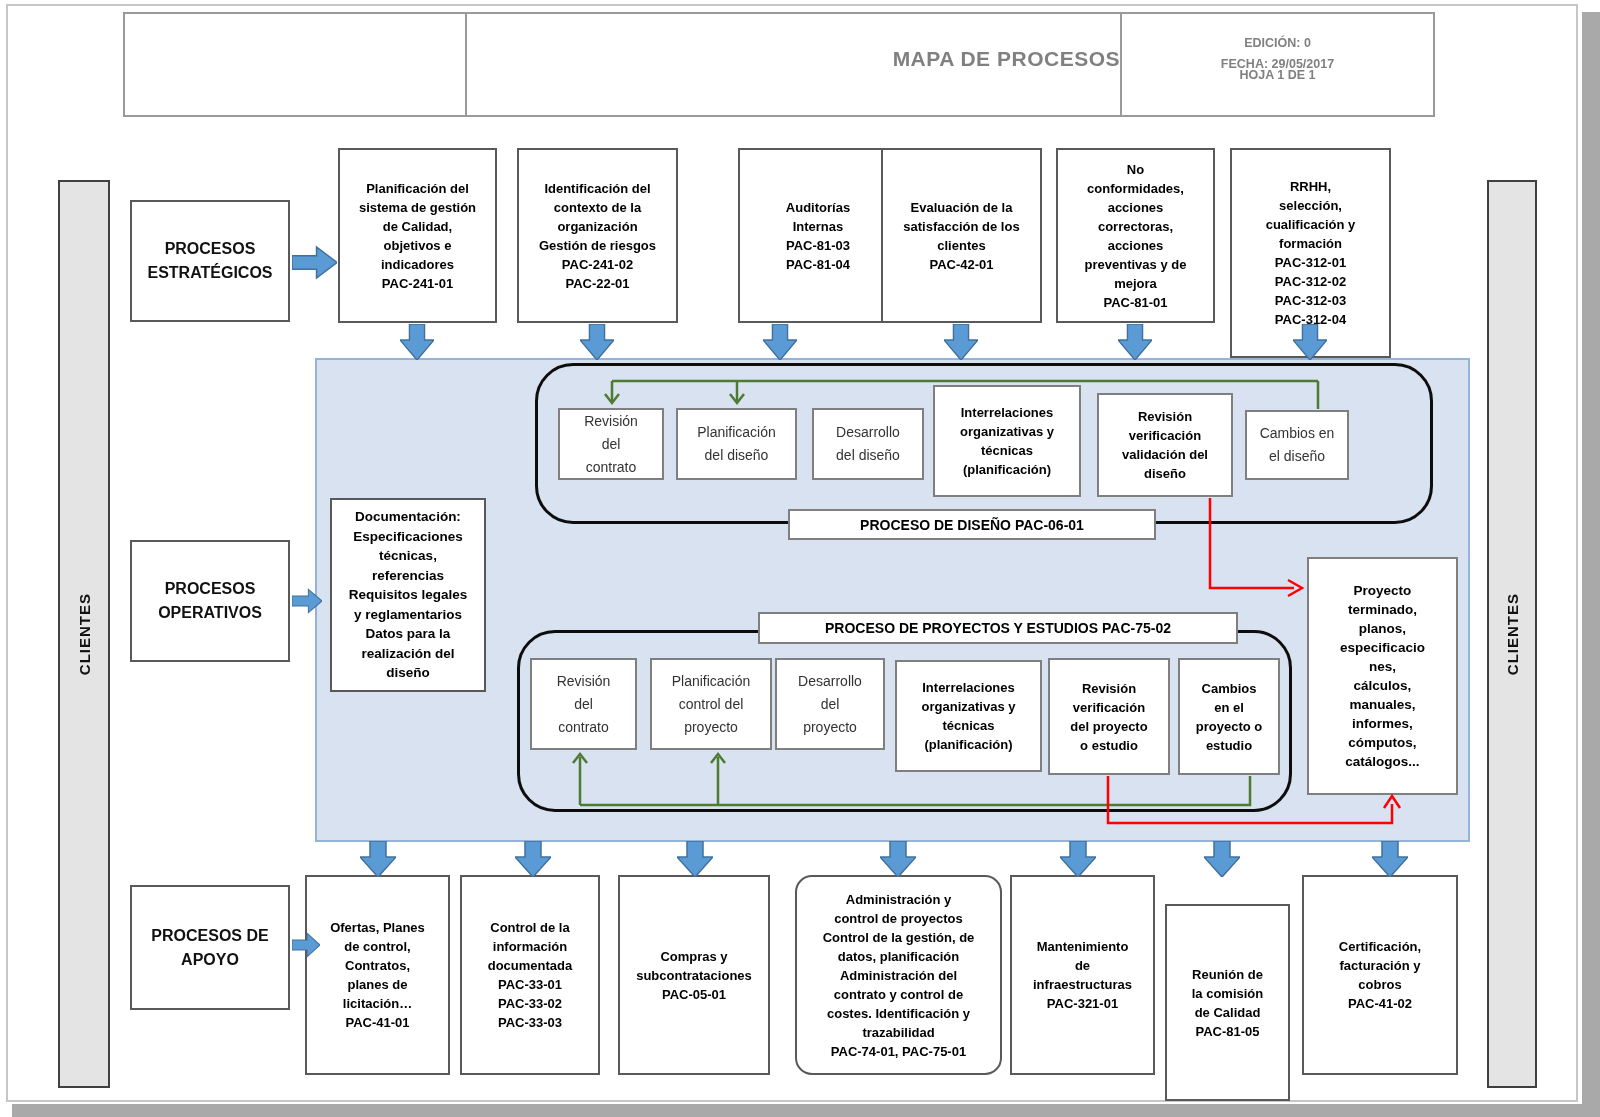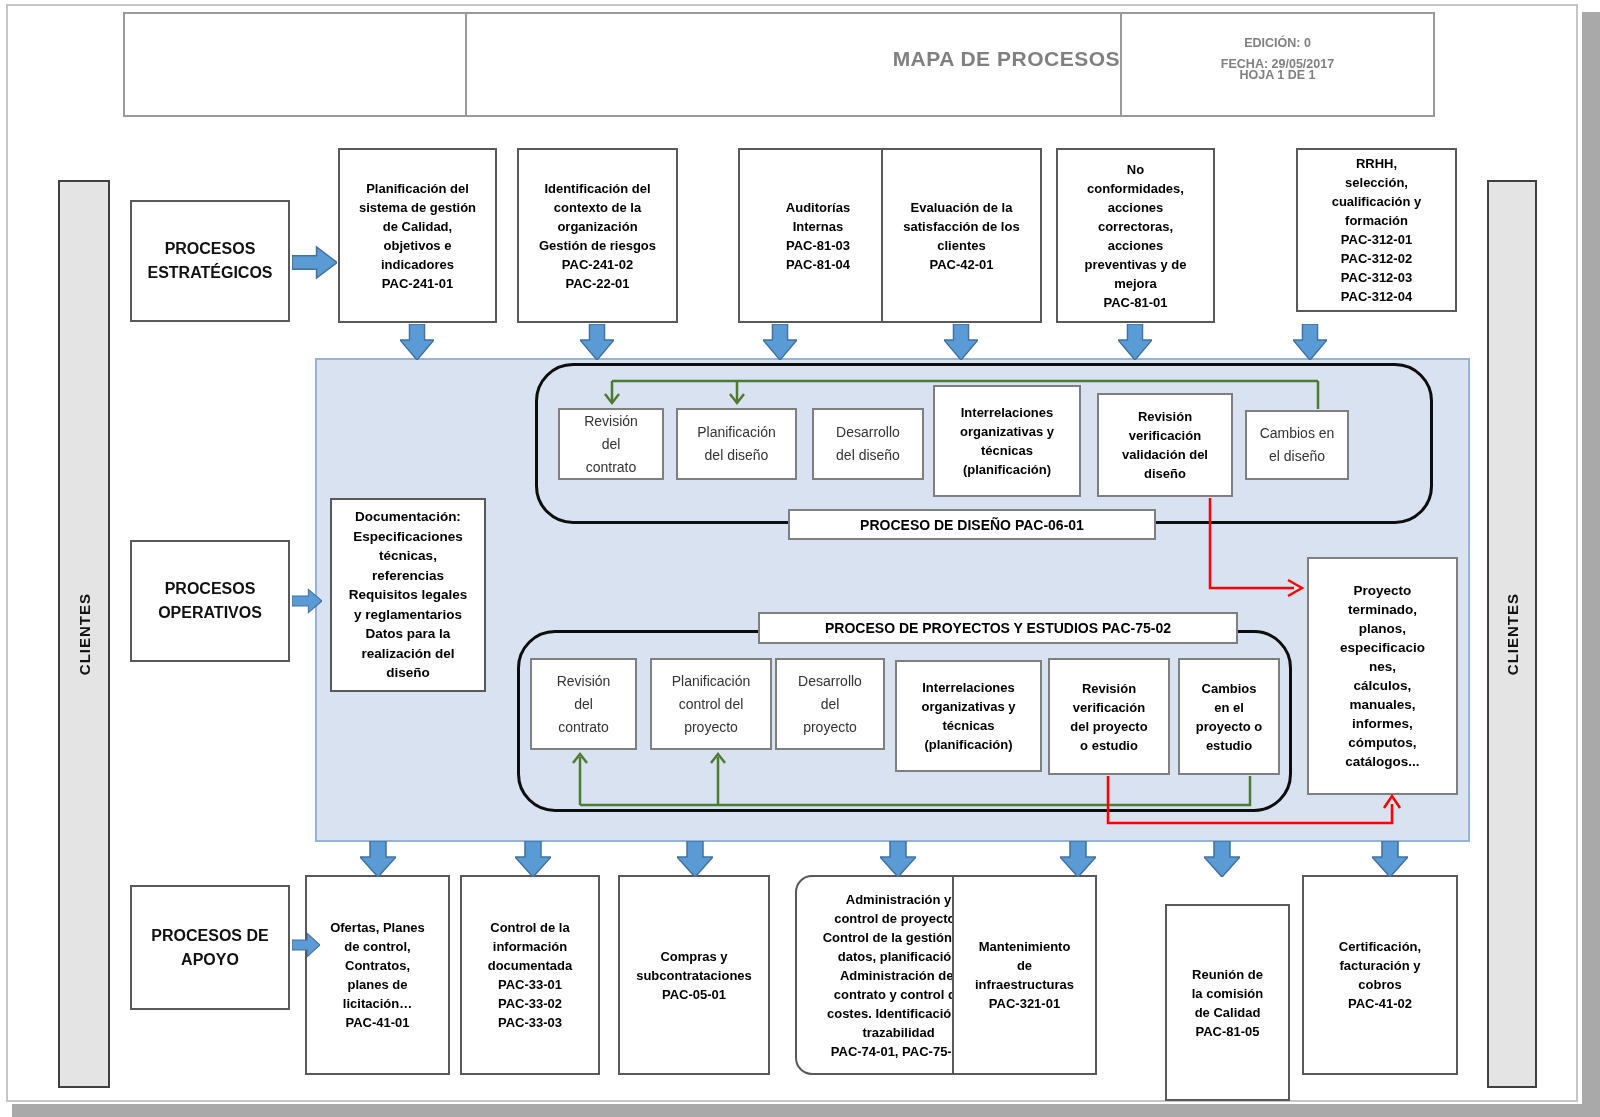--- a/index.html
+++ b/index.html
@@ -99,21 +99,21 @@
 clientes
 PAC-42-01</div>
 <div class="box green" style="left:1056px;top:148px;width:159px;height:175px;">No
 conformidades,
 acciones
 correctoras,
 acciones
 preventivas y de
 mejora
 PAC-81-01</div>
-<div class="box green" style="left:1296px;top:148px;width:161px;height:164px;">RRHH,
+<div class="box green" style="left:1230px;top:148px;width:161px;height:210px;">RRHH,
 selección,
 cualificación y
 formación
 PAC-312-01
 PAC-312-02
 PAC-312-03
 PAC-312-04</div>
 
 <div class="arrow" style="left:400px;top:324px;">
     <svg width="34" height="36" viewBox="0 0 36 36" preserveAspectRatio="none">
@@ -283,21 +283,21 @@
 PAC-05-01</div>
 <div class="box green" style="left:795px;top:875px;width:207px;height:200px;border-radius:17px;">Administración y
 control de proyectos
 Control de la gestión, de
 datos, planificación
 Administración del
 contrato y control de
 costes. Identificación y
 trazabilidad
 PAC-74-01, PAC-75-01</div>
-<div class="box green" style="left:952px;top:875px;width:145px;height:200px;">Mantenimiento
+<div class="box green" style="left:1010px;top:875px;width:145px;height:200px;">Mantenimiento
 de
 infraestructuras
 PAC-321-01</div>
 <div class="box green" style="left:1165px;top:904px;width:125px;height:197px;">Reunión de
 la comisión
 de Calidad
 PAC-81-05</div>
 <div class="box green" style="left:1302px;top:875px;width:156px;height:200px;">Certificación,
 facturación y
 cobros

